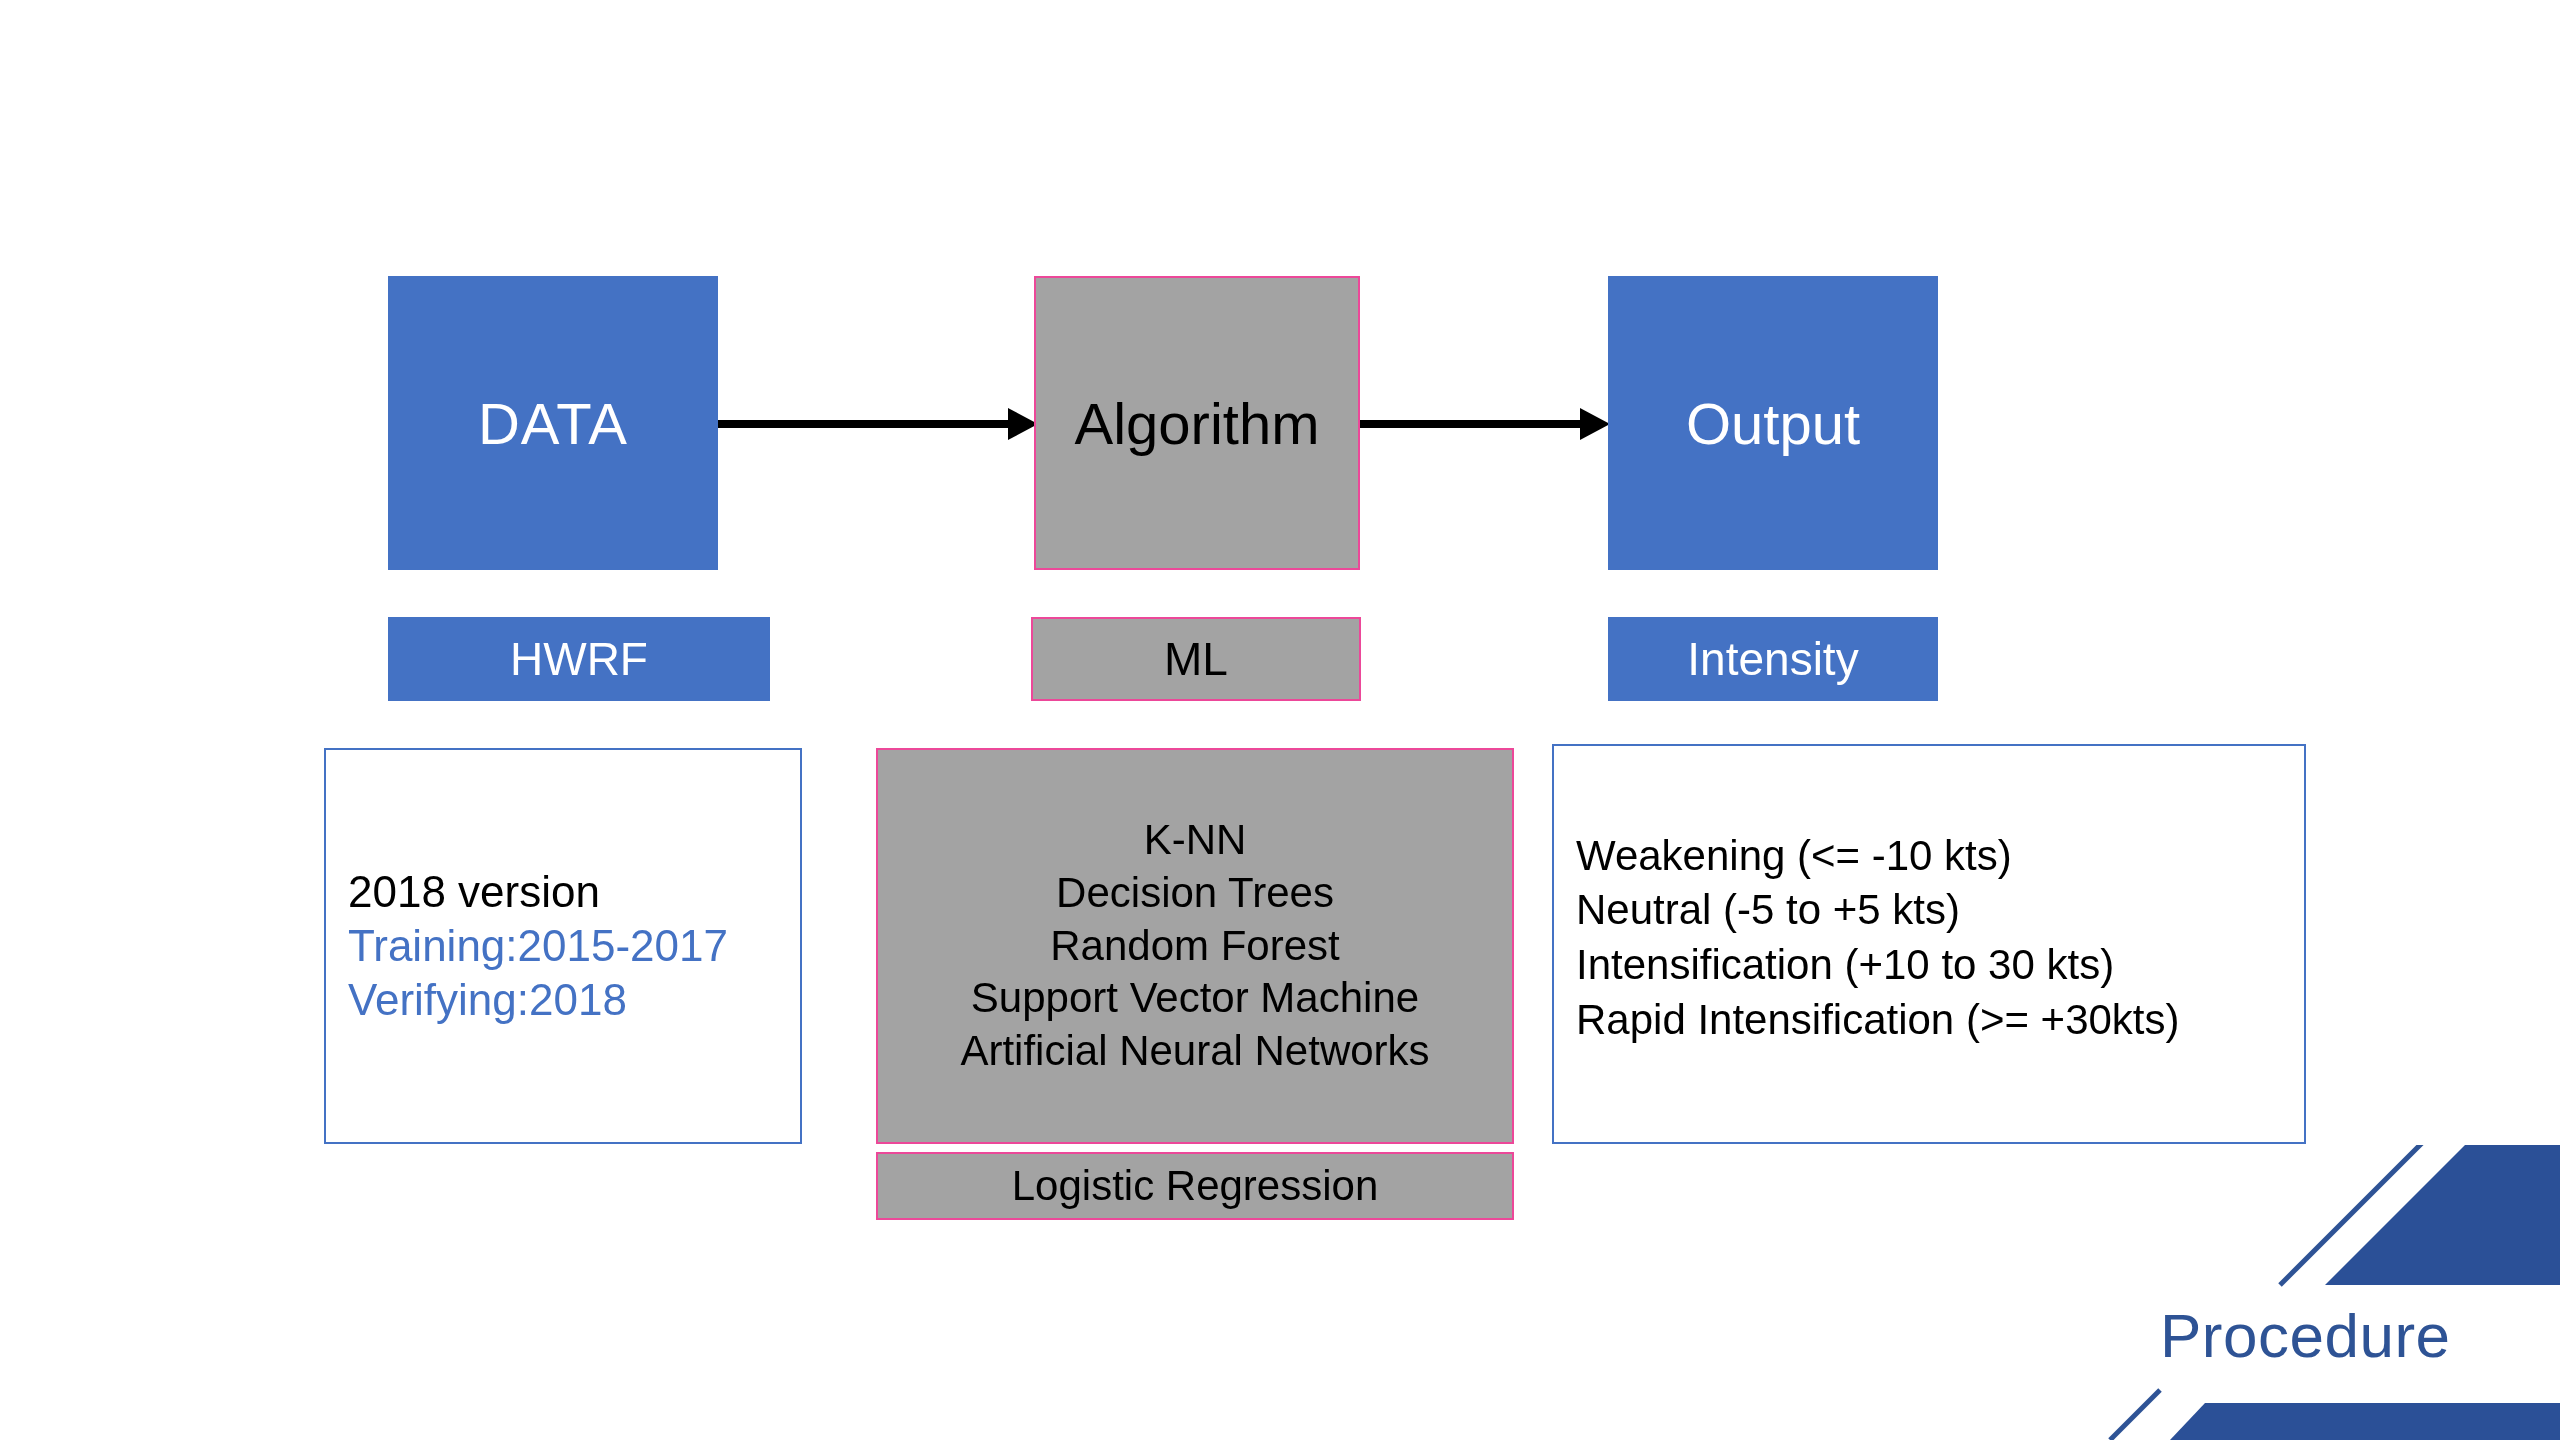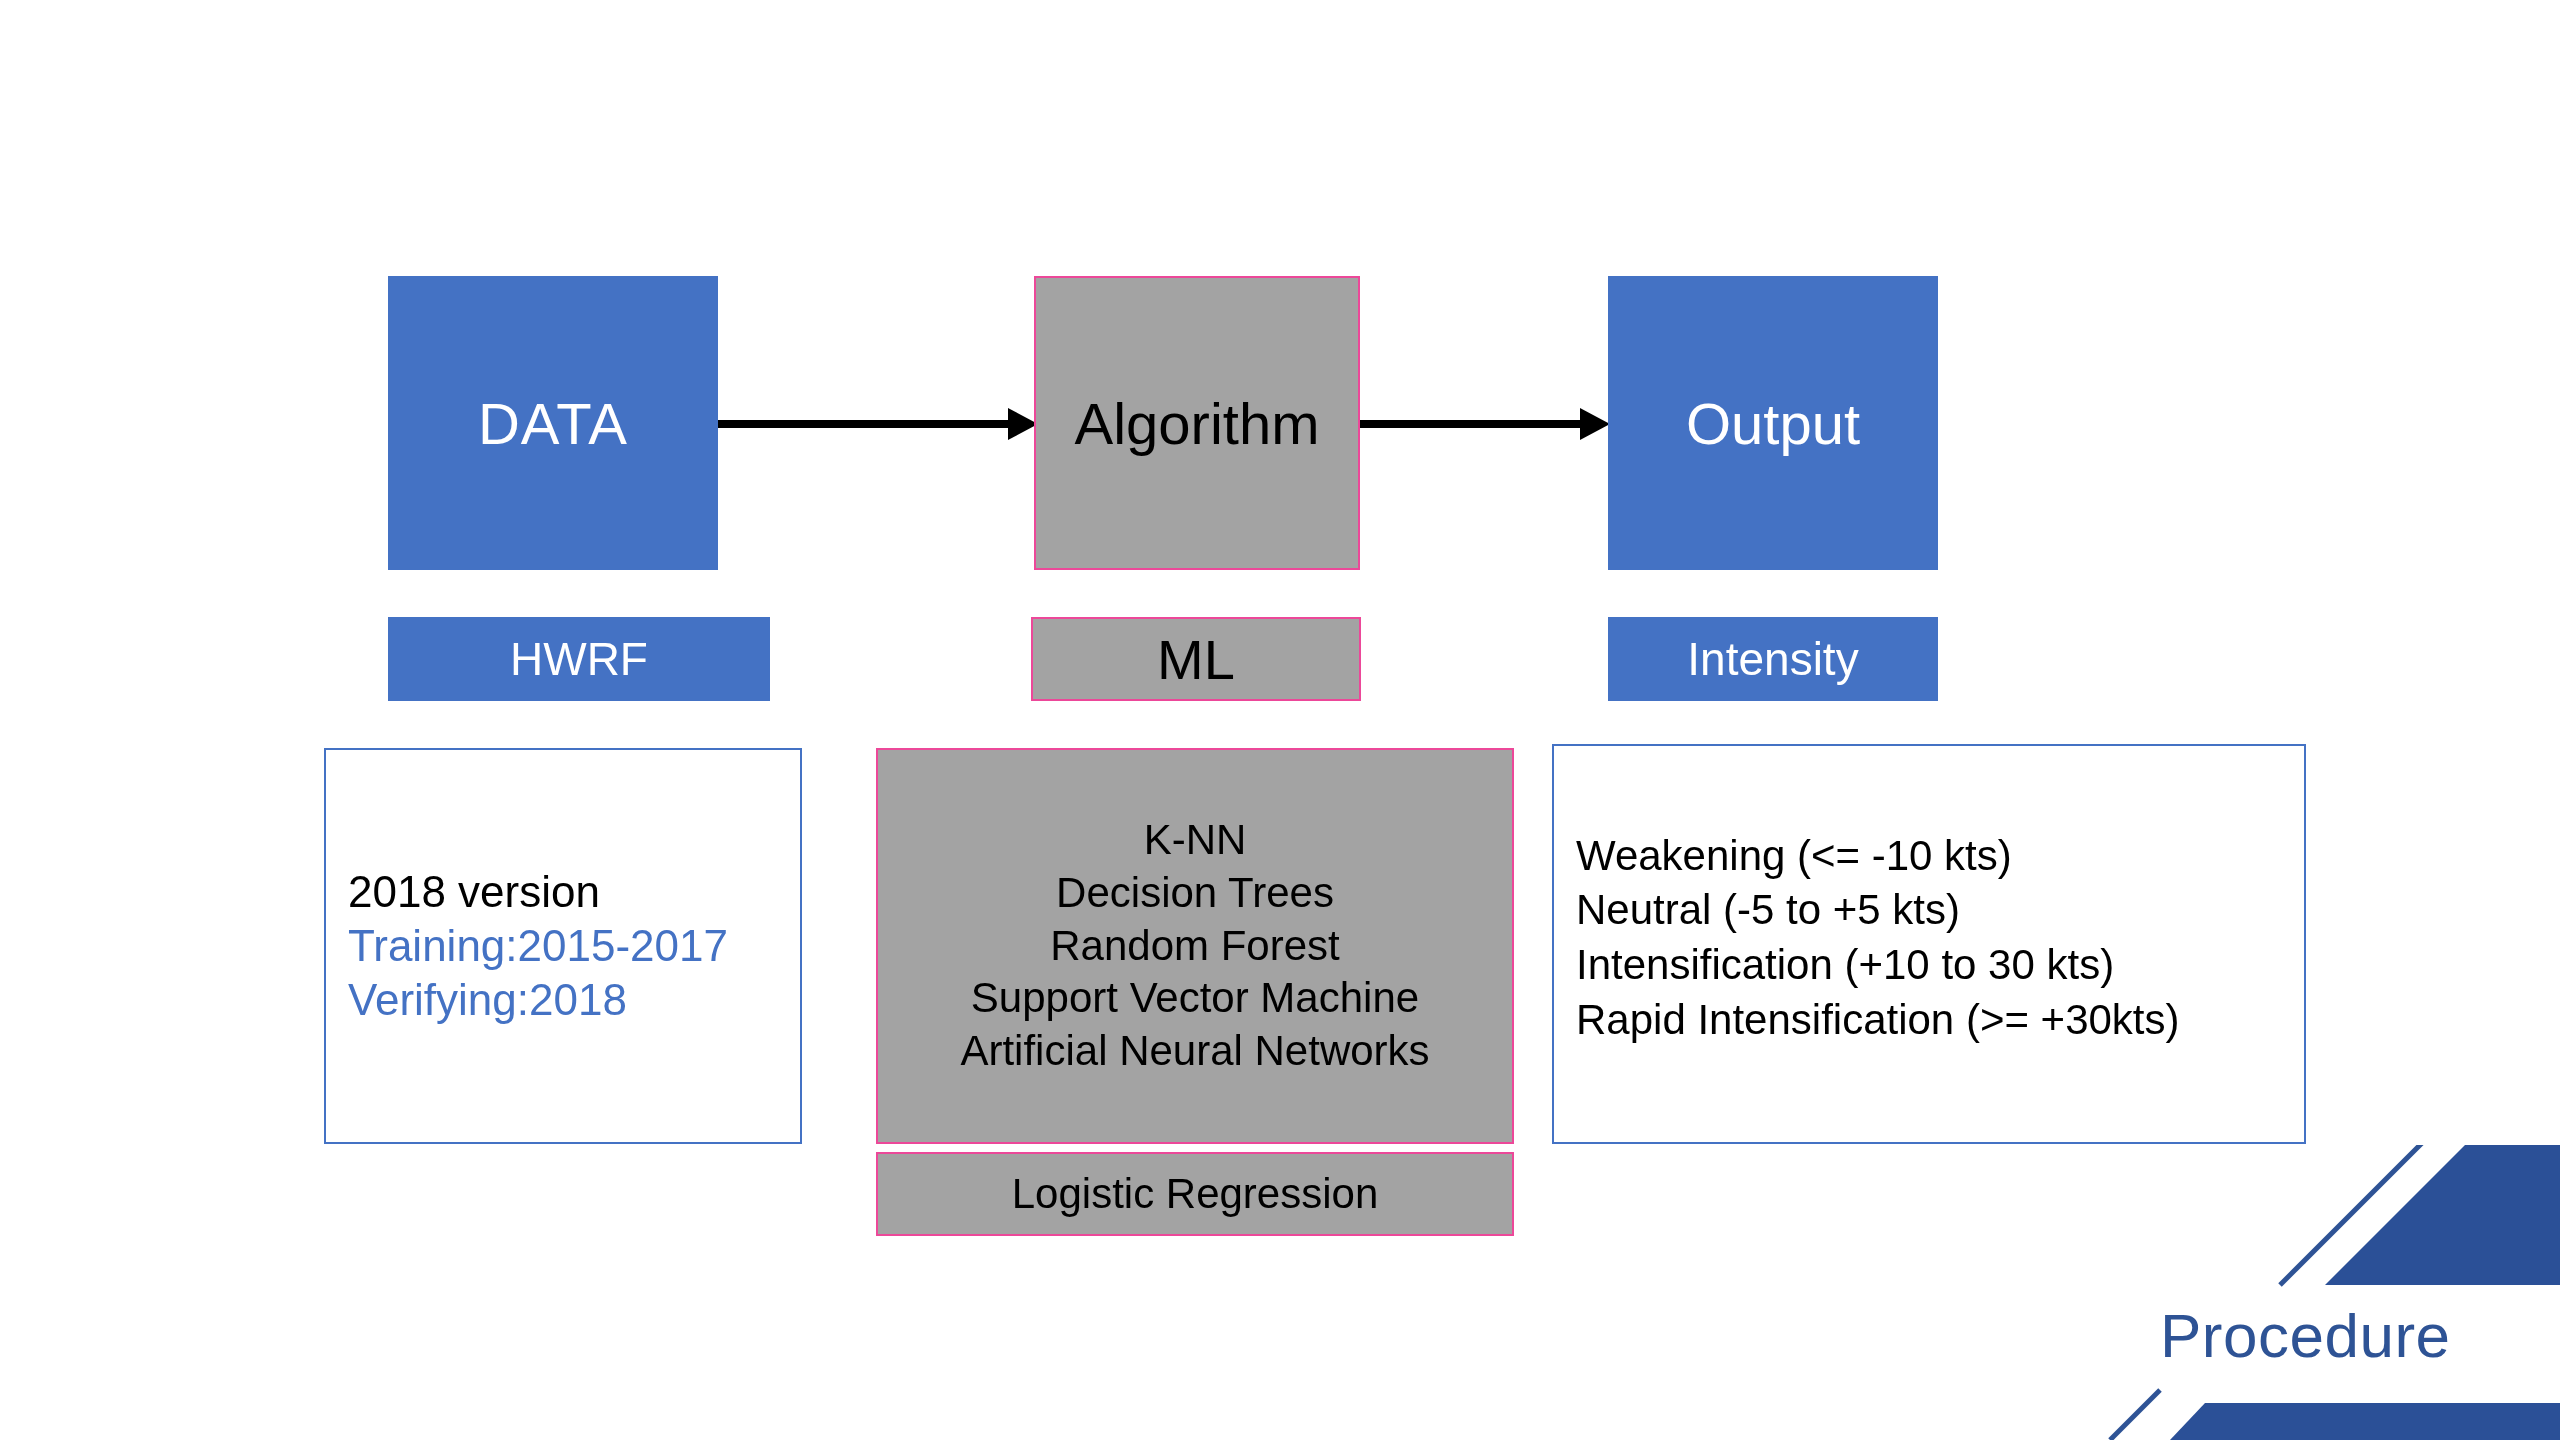--- a/index.html
+++ b/index.html
@@ -84,21 +84,21 @@
   #arrow-1 { left: 718px; top: 418px; width: 320px; }
   #arrow-2 { left: 1360px; top: 418px; width: 250px; }
 
   
   #box-hwrf {
     left: 388px; top: 617px; width: 382px; height: 84px;
     font-size: 46px;
   }
   #box-ml {
     left: 1031px; top: 617px; width: 330px; height: 84px;
-    font-size: 56px;
+    font-size: 46px;
   }
   #box-intensity {
     left: 1608px; top: 617px; width: 330px; height: 84px;
     font-size: 46px;
   }
 
   
   #box-data-detail {
     left: 324px; top: 748px; width: 478px; height: 396px;
     border-width: 2px;
@@ -113,21 +113,21 @@
     padding: 0 8px;
   }
   #box-output-detail {
     left: 1552px; top: 744px; width: 754px; height: 400px;
     border-width: 2px;
     align-items: center;
     justify-content: flex-start;
     padding: 0 0 12px 22px;
   }
   #box-logistic {
-    left: 876px; top: 1152px; width: 638px; height: 84px;
+    left: 876px; top: 1152px; width: 638px; height: 68px;
     font-size: 42px;
   }
 
   .detail-list {
     display: block;
     width: 100%;
   }
   .detail-list .line {
     display: block;
     white-space: nowrap;

